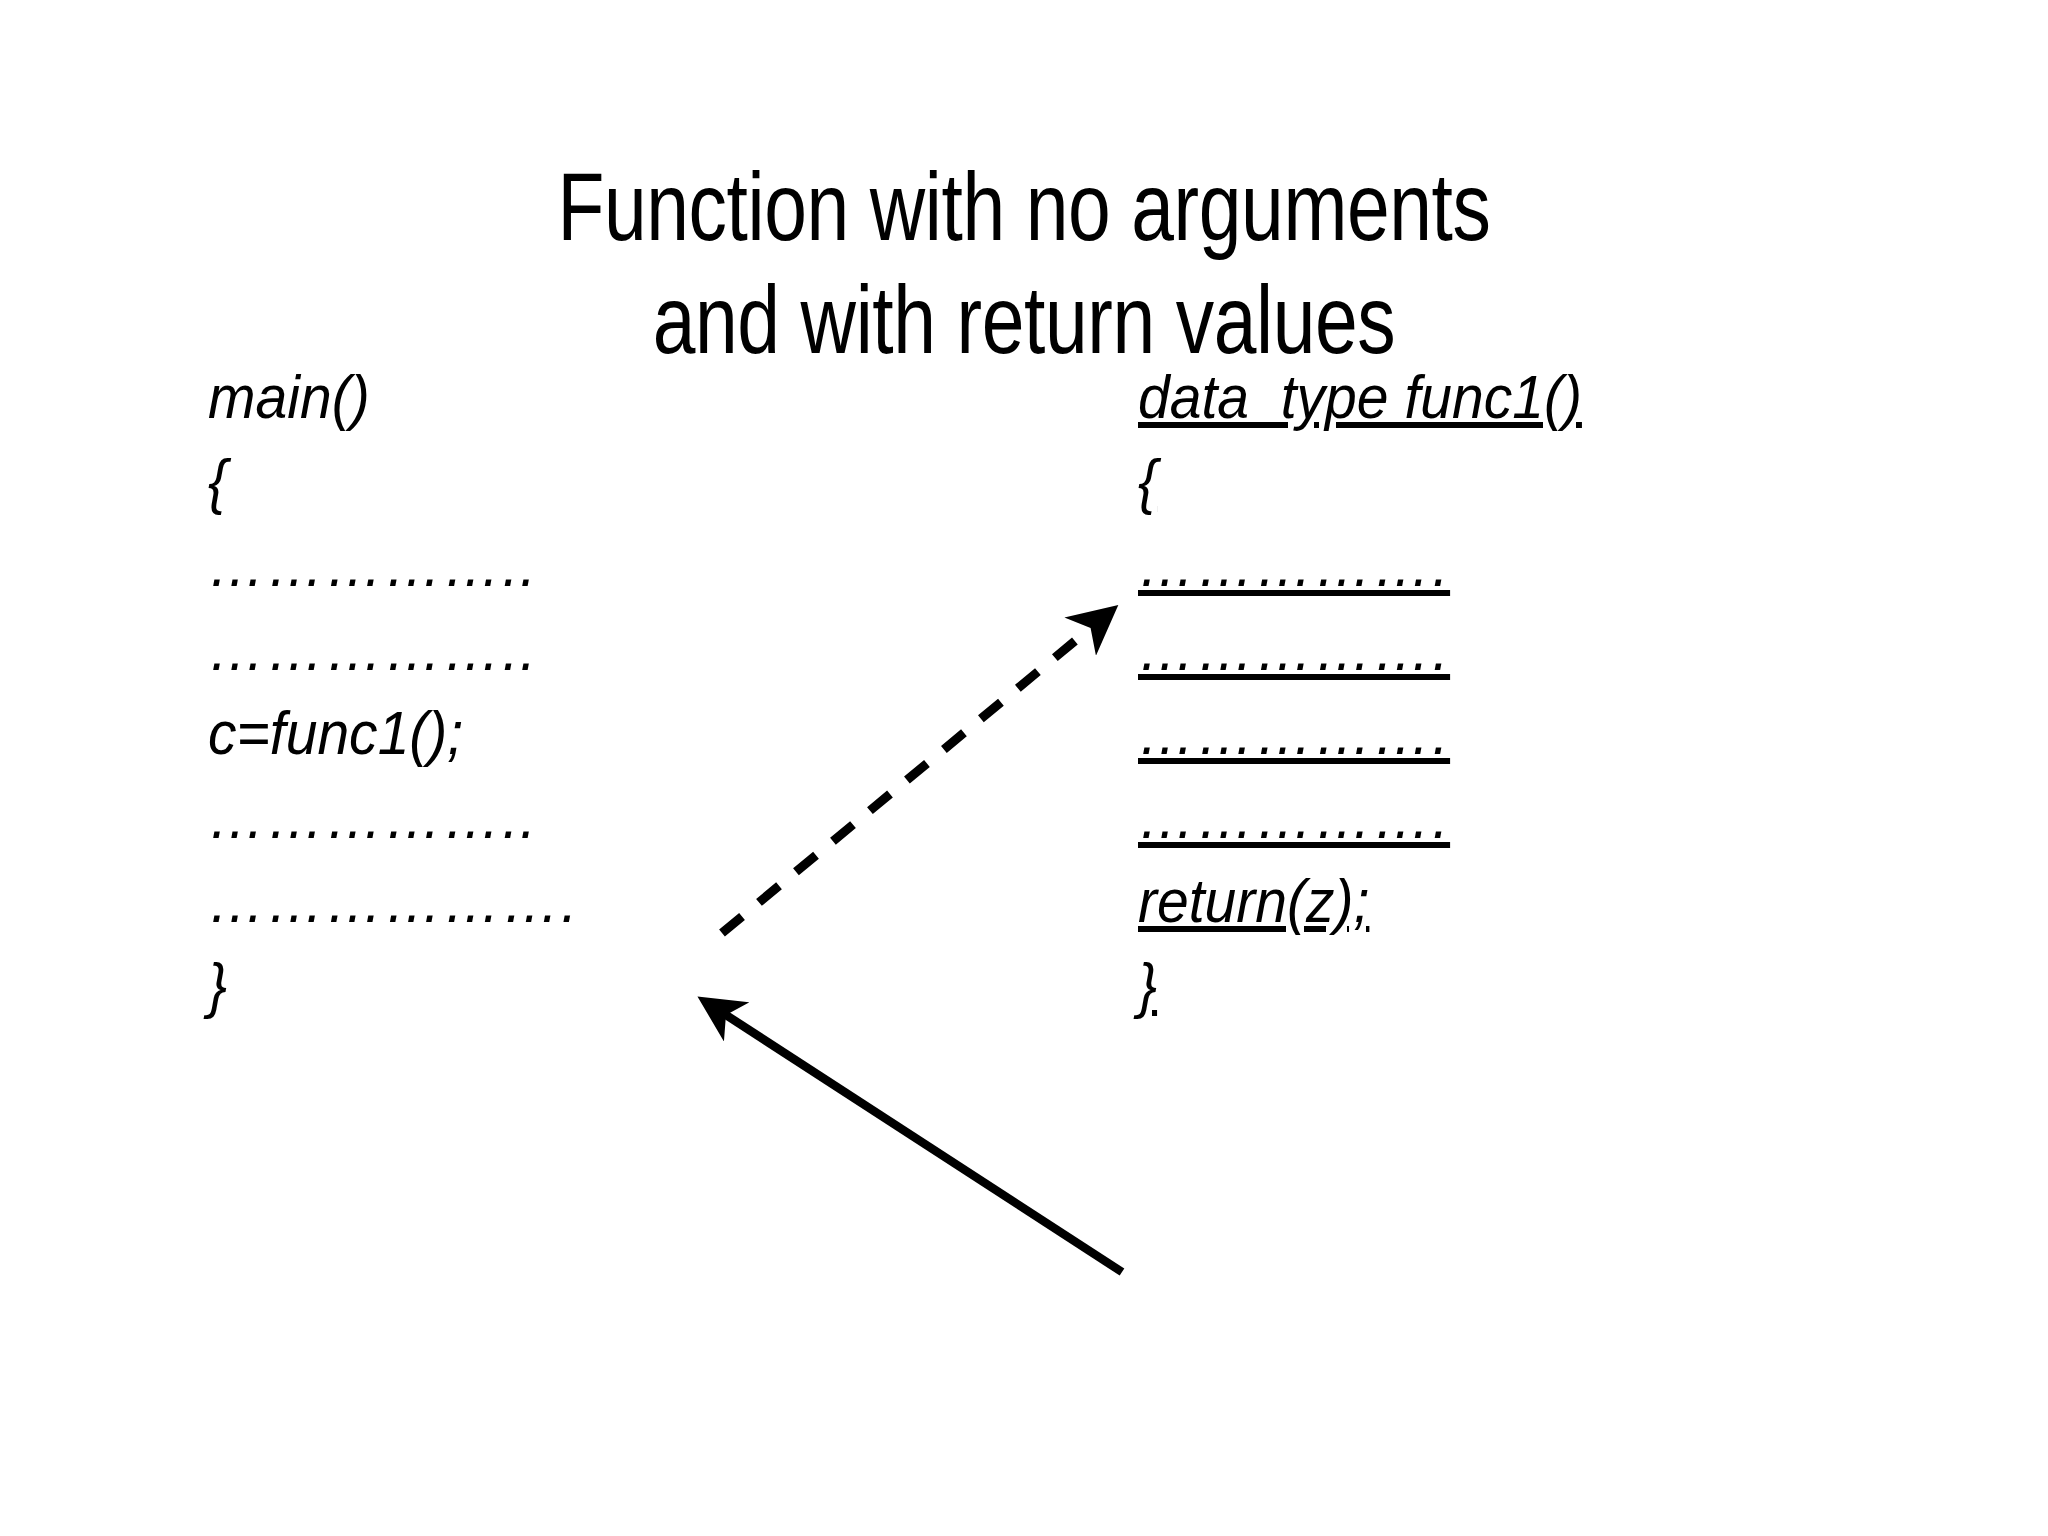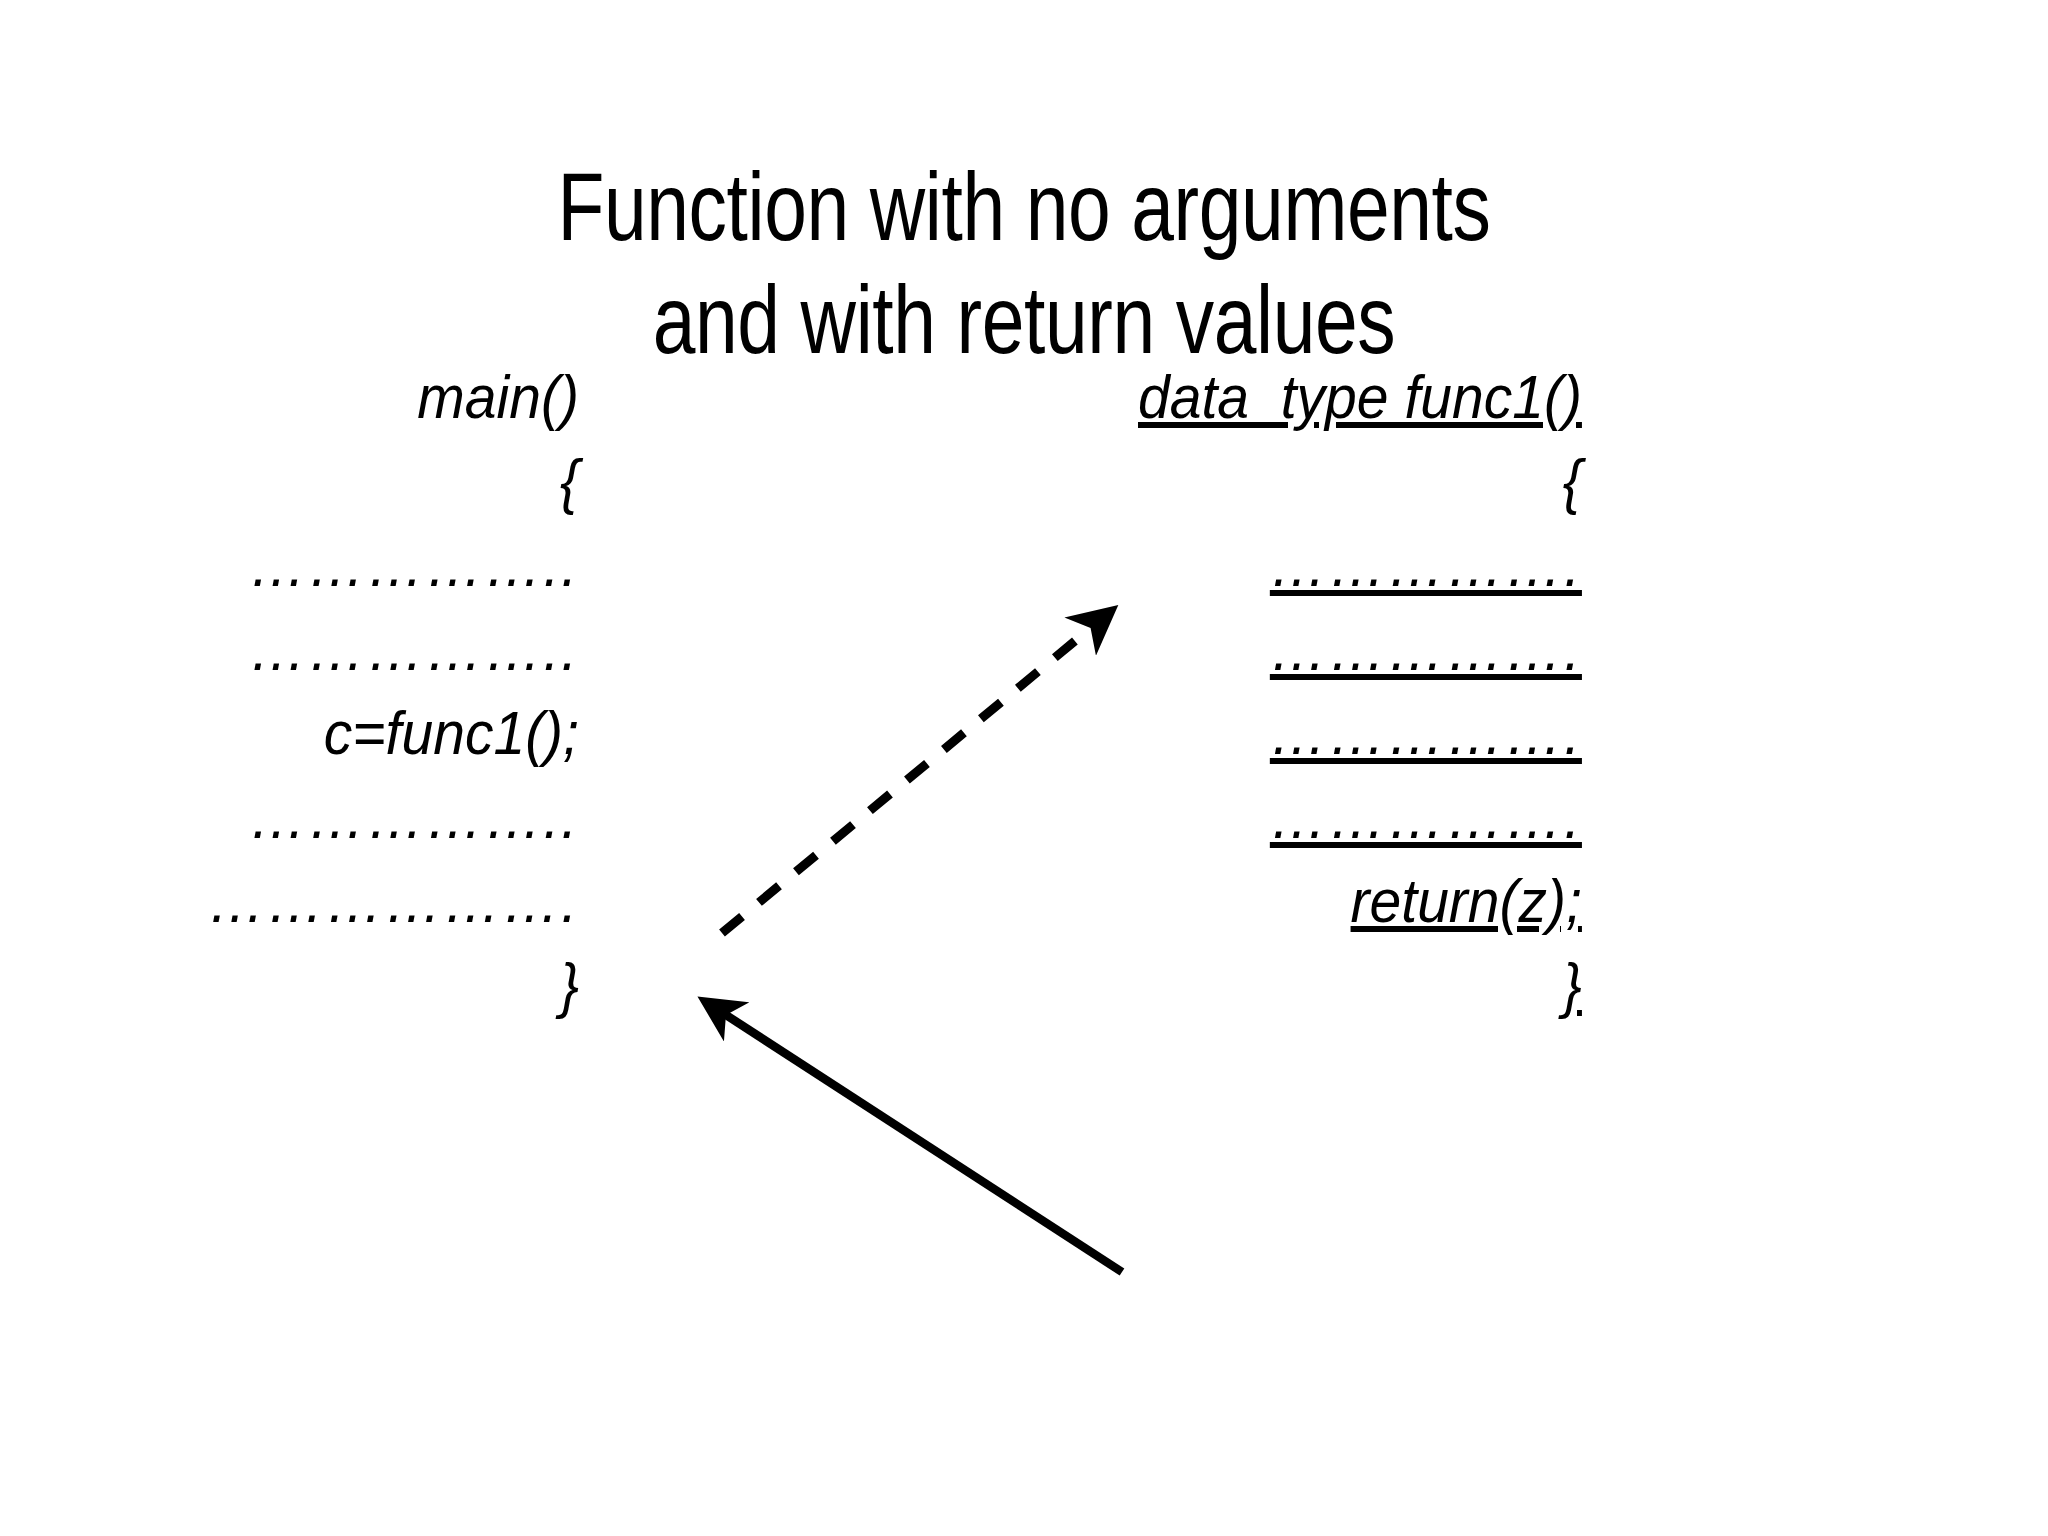--- a/index.html
+++ b/index.html
@@ -41,21 +41,20 @@
   
   .code-col {
     position: absolute;
     font-family: "Liberation Sans", sans-serif;
     font-style: italic;
     font-size: 62px;
     font-weight: 400;
     line-height: 84px;
     color: #000000;
     white-space: nowrap;
-    text-align: right;
   }
   #left-col  { left: 208px;  top: 355px; }
   #right-col { left: 1138px; top: 355px; text-decoration: underline; }
 
   .code-line {
     display: block;
     height: 84px;
     transform: scaleX(0.92);
     transform-origin: left center;
   }

